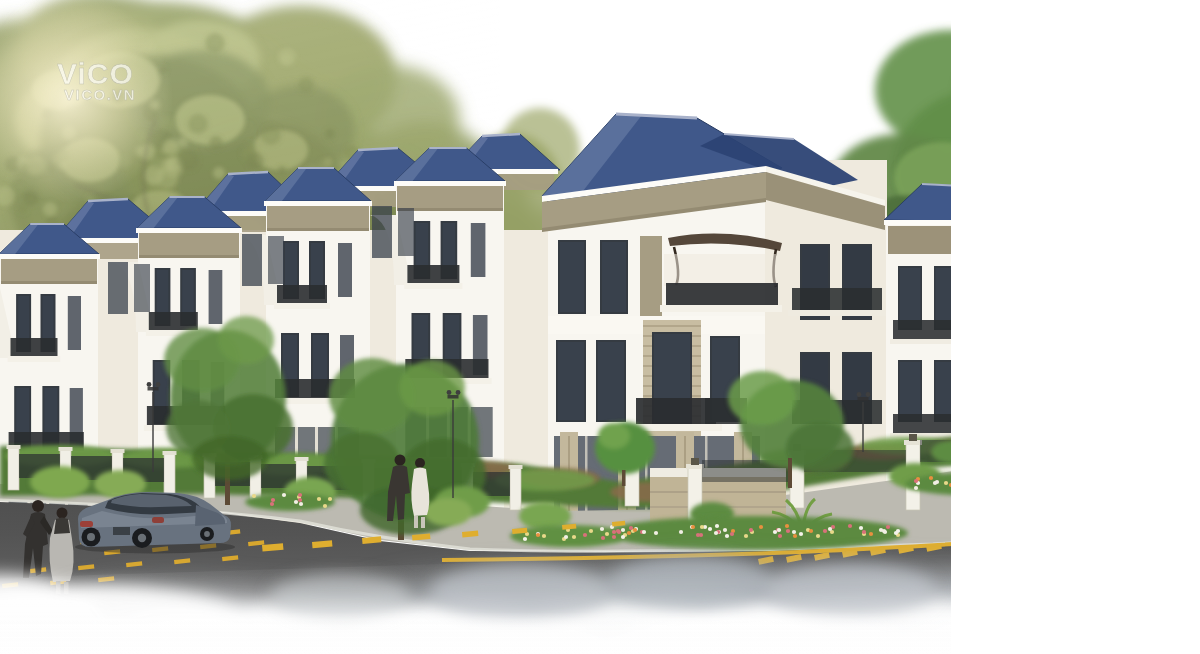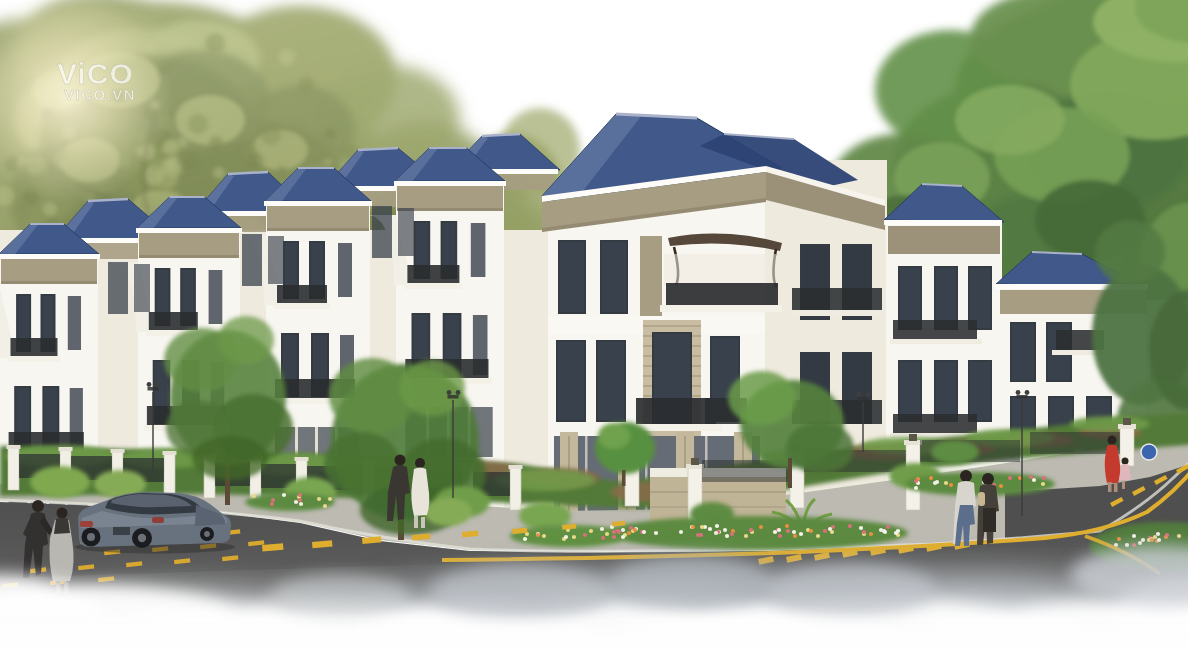--- a/index.html
+++ b/index.html
@@ -1,15 +1,15 @@
 <!DOCTYPE html>
 <html><head><meta charset="utf-8">
 <style>
 html,body{margin:0;padding:0;background:#fff;font-family:"Liberation Sans",sans-serif;}
-#stage{width:1188px;height:654px;overflow:hidden;position:relative;}
+#stage{width:951px;height:654px;overflow:hidden;position:relative;}
 </style></head><body>
 <div id="stage">
 <svg width="1200" height="654" viewBox="0 0 1200 654">
 <defs>
 <filter id="b2" x="-30%" y="-30%" width="160%" height="160%">
           <feGaussianBlur stdDeviation="2"></feGaussianBlur>
         </filter>
 <filter id="b4" x="-40%" y="-40%" width="180%" height="180%">
           <feGaussianBlur stdDeviation="4"></feGaussianBlur>
         </filter>

